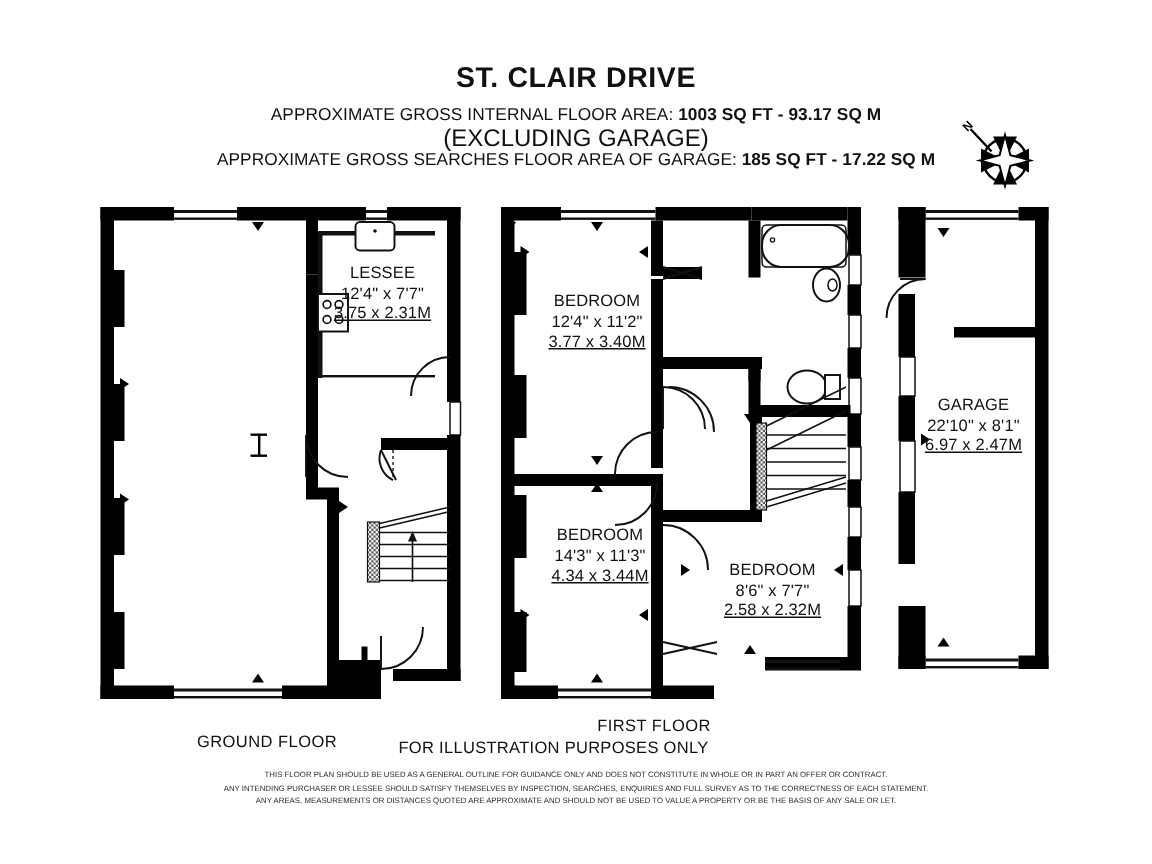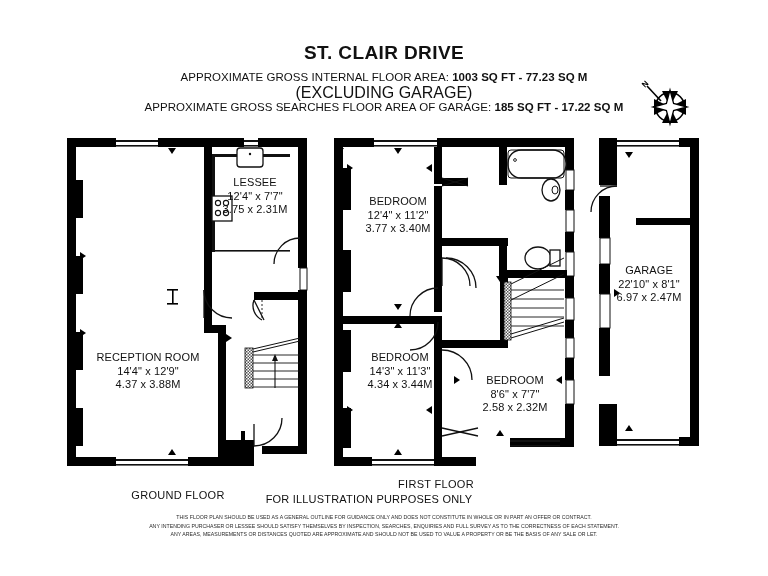--- a/index.html
+++ b/index.html
@@ -83,20 +83,21 @@
     display: block;
     font-size: 11px;
   }
   .room-label .rimp {
     display: block;
     font-size: 11px;
   }
   .room-label .rmet {
     display: block;
     font-size: 11px;
+    text-decoration: underline;
   }
 
   
   .floor-caption {
     position: absolute;
     font-size: 11px;
     letter-spacing: 0.3px;
     transform: translateX(-50%);
     white-space: nowrap;
   }
@@ -126,21 +127,21 @@
 </style>
 </head>
 <body>
 
 <div id="sheet">
 
   <div class="header">
     <div class="plan-title">ST. CLAIR DRIVE</div>
     <div class="area-line">
       <span>APPROXIMATE GROSS INTERNAL FLOOR AREA:</span>
-      <span class="strong">1003 SQ FT  -  77.23 SQ M</span>
+      <span class="strong">1003 SQ FT  -  93.17 SQ M</span>
     </div>
     <div class="excluding">(EXCLUDING GARAGE)</div>
     <div class="area-line">
       <span>APPROXIMATE GROSS SEARCHES FLOOR AREA OF GARAGE:</span>
       <span class="strong">185 SQ FT  -  17.22 SQ M</span>
     </div>
   </div>
 
   <div class="compass">
     <svg width="56" height="52" viewBox="0 0 56 52">
@@ -463,25 +464,20 @@
     </g>
   </svg>
 
 
   <div class="room-label" style="left:255px; top:176px;">
     <span class="rname">LESSEE</span>
     <span class="rimp">12'4" x 7'7"</span>
     <span class="rmet">3.75 x 2.31M</span>
   </div>
 
-  <div class="room-label" style="left:148px; top:351px;">
-    <span class="rname">RECEPTION ROOM</span>
-    <span class="rimp">14'4" x 12'9"</span>
-    <span class="rmet">4.37 x 3.88M</span>
-  </div>
 
   <div class="room-label" style="left:398px; top:195px;">
     <span class="rname">BEDROOM</span>
     <span class="rimp">12'4" x 11'2"</span>
     <span class="rmet">3.77 x 3.40M</span>
   </div>
 
   <div class="room-label" style="left:400px; top:351px;">
     <span class="rname">BEDROOM</span>
     <span class="rimp">14'3" x 11'3"</span>

